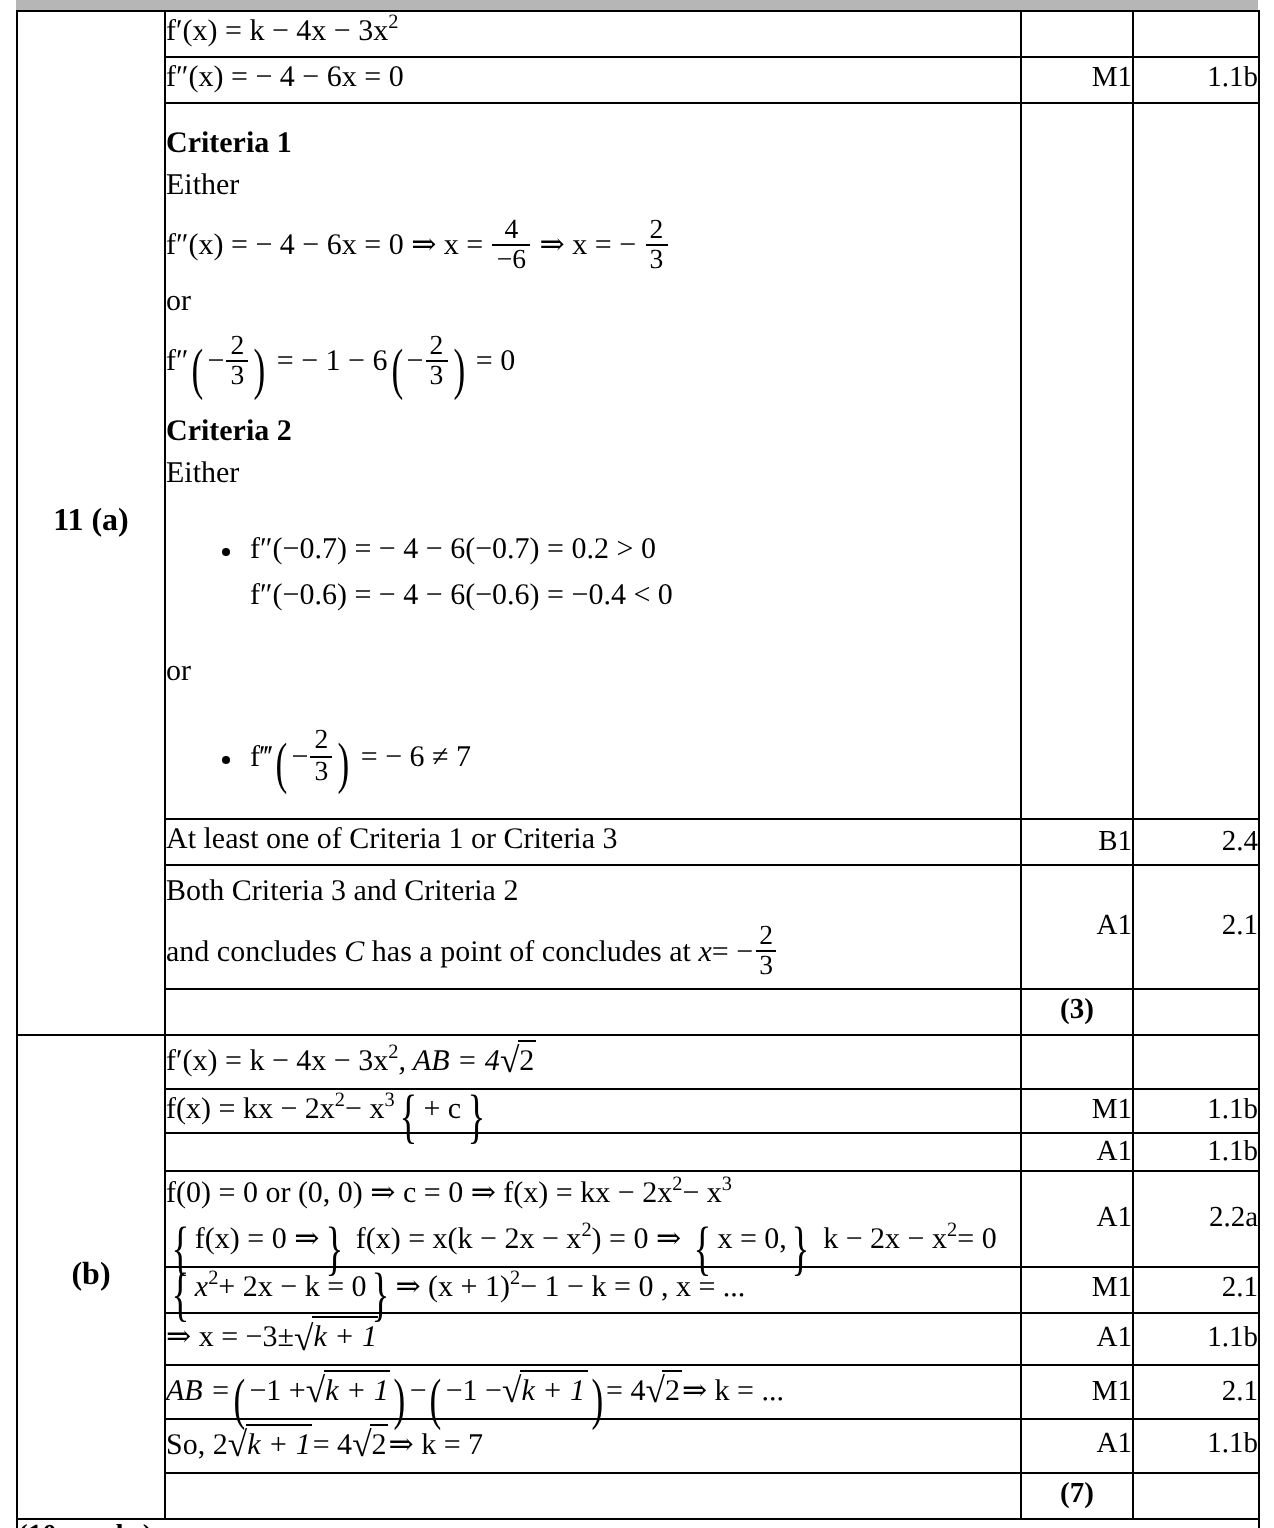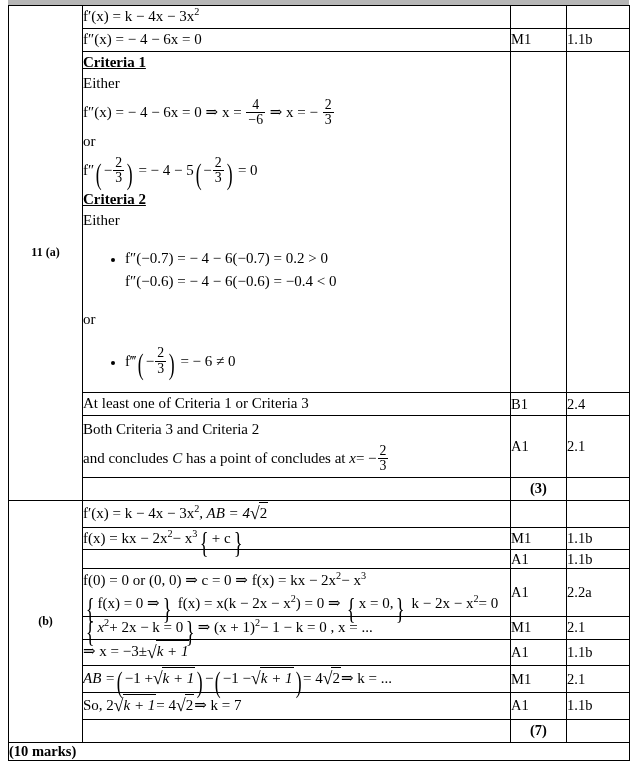--- a/index.html
+++ b/index.html
@@ -49,32 +49,32 @@
   
   .col-q    { width: 74px; }
   .col-body { width: 428px; }
   .col-mark { width: 56px; }
   .col-note { width: 63px; }
 
   .qcell {
     text-align: center;
     vertical-align: top;
     font-weight: bold;
-    font-size: 12px;
+    font-size: 16px;
     padding-top: 6px;
   }
 
   .bodycell {
     padding: 4px 0 4px 8px;
     font-size: 15px;
     line-height: 1.45;
     text-align: left;
   }
   .markcell, .notecell {
-    text-align: left;
+    text-align: right;
     font-size: 14.5px;
   }
   .subtotal {
     text-align: center;
     font-weight: bold;
     font-size: 14.5px;
   }
   .totalcell {
     text-align: left;
     font-weight: bold;
@@ -124,21 +124,21 @@
   .rad .sign { display: inline-block; font-size: 1.18em; vertical-align: -0.06em; }
   .rad .cand {
     display: inline-block;
     border-top: 1px solid #000;
     padding: 0 1px;
     margin-left: -1px;
   }
 
   .hdr {
     font-weight: bold;
-    text-decoration: underline;
+    margin-top: 10px;
   }
   .bold { font-weight: normal; }
 
   .eqline { margin: 3px 0; }
   .eqline-tight { margin: 1px 0; }
 
   ul.bullets {
     margin: 2px 0 2px 0;
     padding-left: 42px;
     list-style: disc;
@@ -198,42 +198,42 @@
                 <span class="den">3</span>
               </span>
             </span>
           </div>
 
           <div class="bold">or</div>
 
           <div class="eqline">
             <span class="m">
               <span class="fn">f″</span><span class="bigp">(</span><span>−</span><span class="frac"><span class="num">2</span><span class="den">3</span></span><span class="bigp">)</span>
-              <span>= − 4 − 5</span><span class="bigp">(</span><span>−</span><span class="frac"><span class="num">2</span><span class="den">3</span></span><span class="bigp">)</span>
+              <span>= − 1 − 6</span><span class="bigp">(</span><span>−</span><span class="frac"><span class="num">2</span><span class="den">3</span></span><span class="bigp">)</span>
               <span>= 0</span>
             </span>
           </div>
 
           <div class="hdr">Criteria 2</div>
           <div class="bold">Either</div>
 
           <ul class="bullets">
             <li>
               <div class="m eqline-tight">f″(−0.7) = − 4 − 6(−0.7) = 0.2 &gt; 0</div>
               <div class="m eqline-tight">f″(−0.6) = − 4 − 6(−0.6) = −0.4 &lt; 0</div>
             </li>
           </ul>
 
           <div class="bold">or</div>
 
           <ul class="bullets">
             <li>
               <span class="m">
                 <span class="fn">f‴</span><span class="bigp">(</span><span>−</span><span class="frac"><span class="num">2</span><span class="den">3</span></span><span class="bigp">)</span>
-                <span>= − 6 ≠ 0</span>
+                <span>= − 6 ≠ 7</span>
               </span>
             </li>
           </ul>
 
         </td>
         <td class="markcell"></td>
         <td class="notecell"></td>
       </tr>
 
       <tr>

